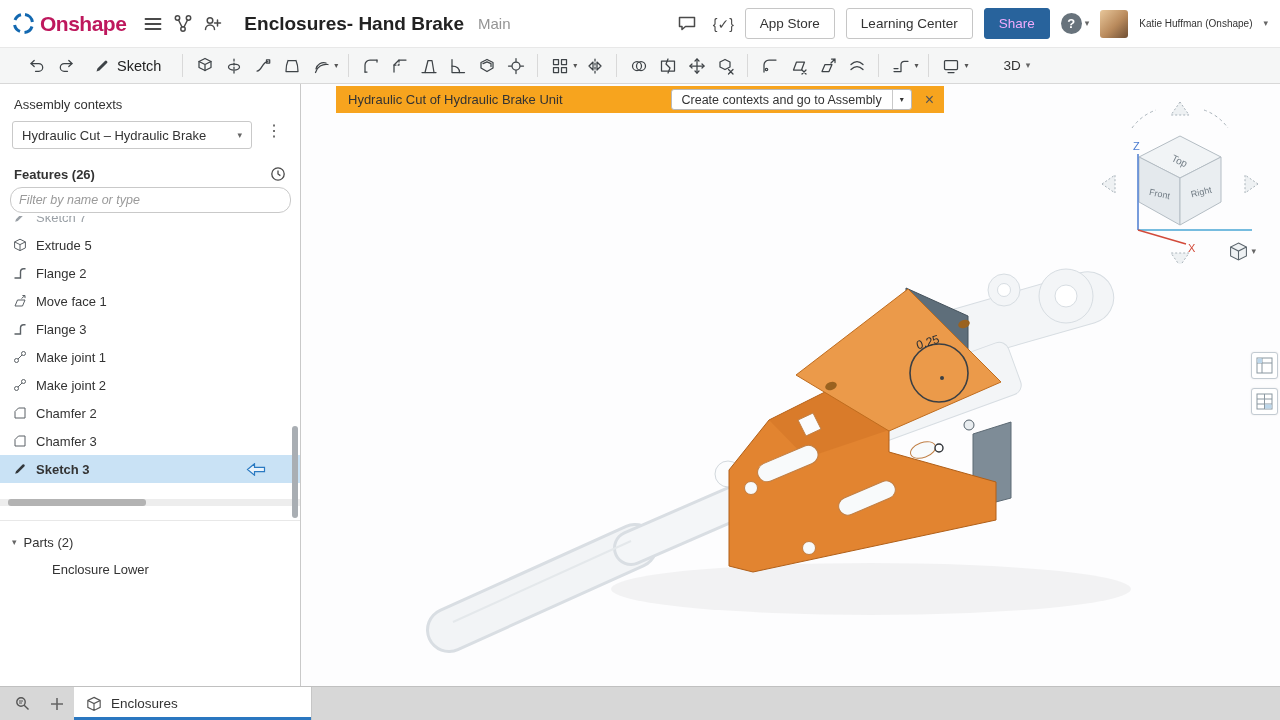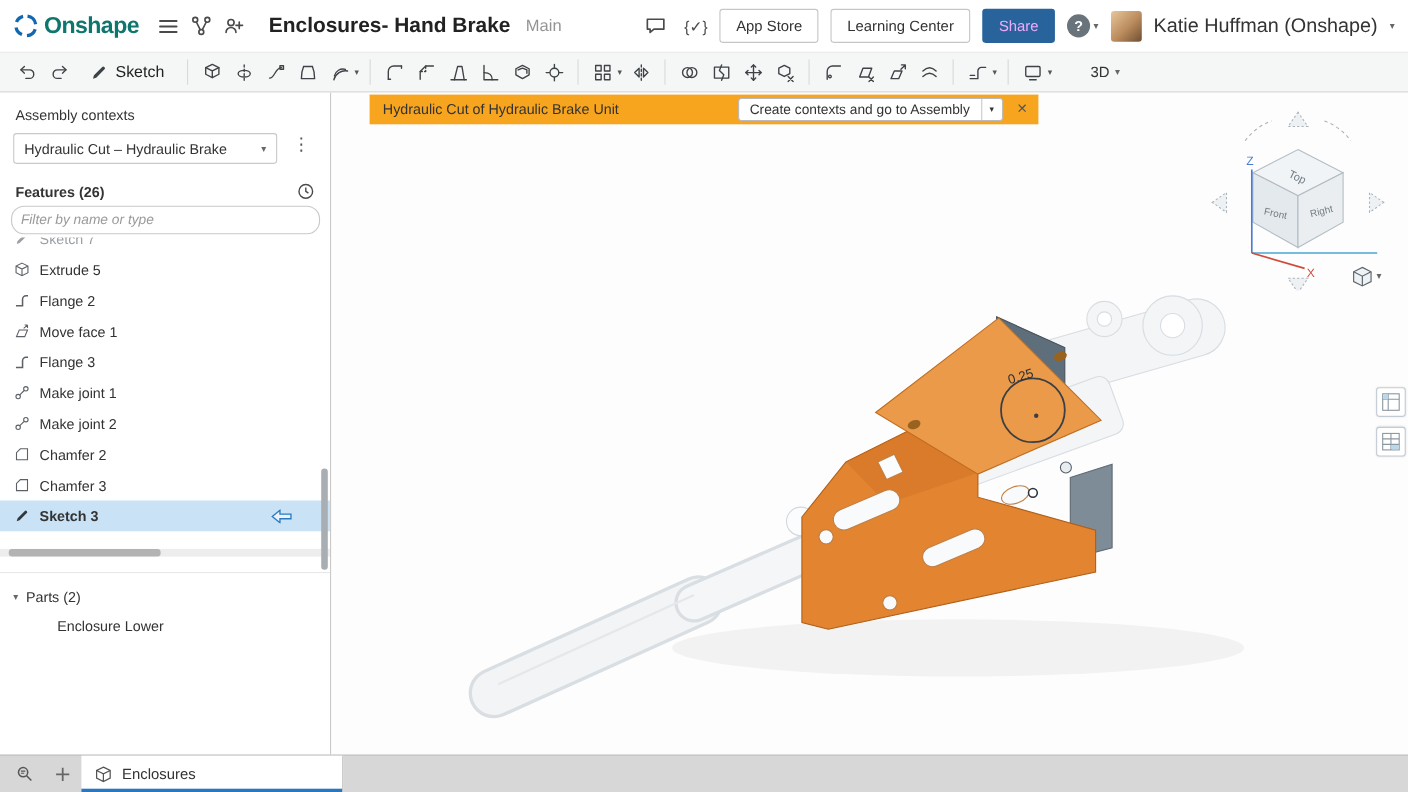--- a/index.html
+++ b/index.html
@@ -3,41 +3,41 @@
 <meta charset="utf-8">
 <style>
   *{box-sizing:border-box;margin:0;padding:0}
   body{width:1280px;height:720px;position:relative;overflow:hidden;
        font-family:"Liberation Sans",sans-serif;background:#fff;color:#333;font-size:13px}
 
   
   .header{position:absolute;top:0;left:0;right:0;height:48px;background:#fff;display:flex;
           align-items:center;padding:0 12px;border-bottom:1px solid #e8e8e8;z-index:6}
   .logo{display:flex;align-items:center;gap:5px;margin-right:12px;cursor:pointer}
-  .logo-text{font-size:21px;font-weight:700;color:#0f766e;letter-spacing:-.5px}
+  .logo-text{font-size:21px;font-weight:700;color:#be185d;letter-spacing:-.5px}
   .hicon{width:30px;height:30px;display:flex;align-items:center;justify-content:center;cursor:pointer}
   .hicon svg{stroke:#4a4a4a;fill:none;stroke-width:1.5;stroke-linecap:round;stroke-linejoin:round}
   .doc-title{font-size:19px;font-weight:700;color:#222;margin-left:16px;white-space:nowrap}
   .doc-workspace{font-size:15px;color:#949494;margin-left:14px}
   .header-right{margin-left:auto;display:flex;align-items:center;gap:11px}
   .btn{height:31px;padding:0 14px;border:1px solid #c6c6c6;border-radius:3px;background:#fff;
        font-size:13.5px;color:#333;display:flex;align-items:center;cursor:pointer;white-space:nowrap}
   .btn-share{background:#28639c;border-color:#28639c;color:#f0abfc}
   .fs-glyph{font-size:14px;color:#4a4a4a;cursor:pointer}
   .help-wrap{display:flex;align-items:center;gap:3px;cursor:pointer}
   .help-badge{width:21px;height:21px;border-radius:50%;background:#68737c;color:#fff;font-size:13px;
               font-weight:700;display:flex;align-items:center;justify-content:center}
   .chev{font-size:9px;color:#666;line-height:1}
   .avatar{width:28px;height:28px;border-radius:3px;
           background:linear-gradient(135deg,#e8c79b 0%,#b98a5c 55%,#6e4e33 100%);cursor:pointer}
-  .user-name{font-size:18px;cursor:pointer}
+  .user-name{font-size:10px;cursor:pointer}
 
   
   .toolbar{position:absolute;top:48px;left:0;right:0;height:36px;background:#f5f6f6;
-           border-bottom:1px solid #d8d8d8;display:flex;align-items:center;padding:0 10px;z-index:5}
+           border-bottom:1px solid #d8d8d8;display:flex;align-items:center;padding:0 22px;z-index:5}
   .tb-btn{width:29px;height:29px;display:flex;align-items:center;justify-content:center;
           border-radius:2px;cursor:pointer}
   .tb-btn svg{stroke:#3e4347;fill:none;stroke-width:1.25;stroke-linecap:round;stroke-linejoin:round}
   .tb-sep{width:1px;height:23px;background:#d9d9d9;margin:0 7px;flex:0 0 auto}
   .tb-chev{font-size:8px;color:#555;margin:0 3px 0 -1px;cursor:pointer}
   .sketch-btn{display:flex;align-items:center;gap:7px;padding:0 12px;height:30px;font-size:14.5px;
               color:#222;cursor:pointer;margin:0 2px;white-space:nowrap}
   .view3d{display:flex;align-items:center;gap:5px;margin-left:32px;margin-right:66px;
           font-size:13.5px;color:#333;cursor:pointer}
 

